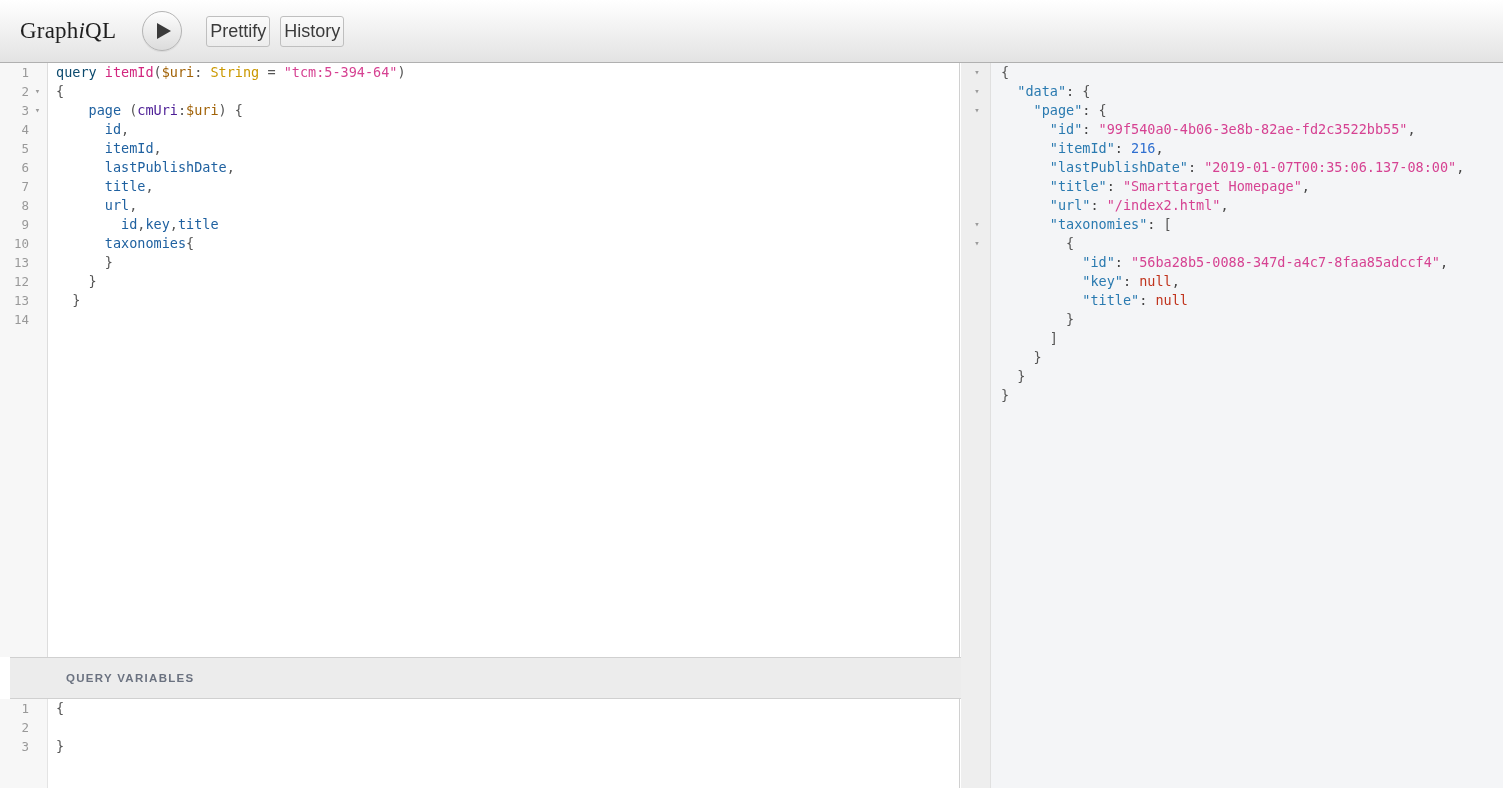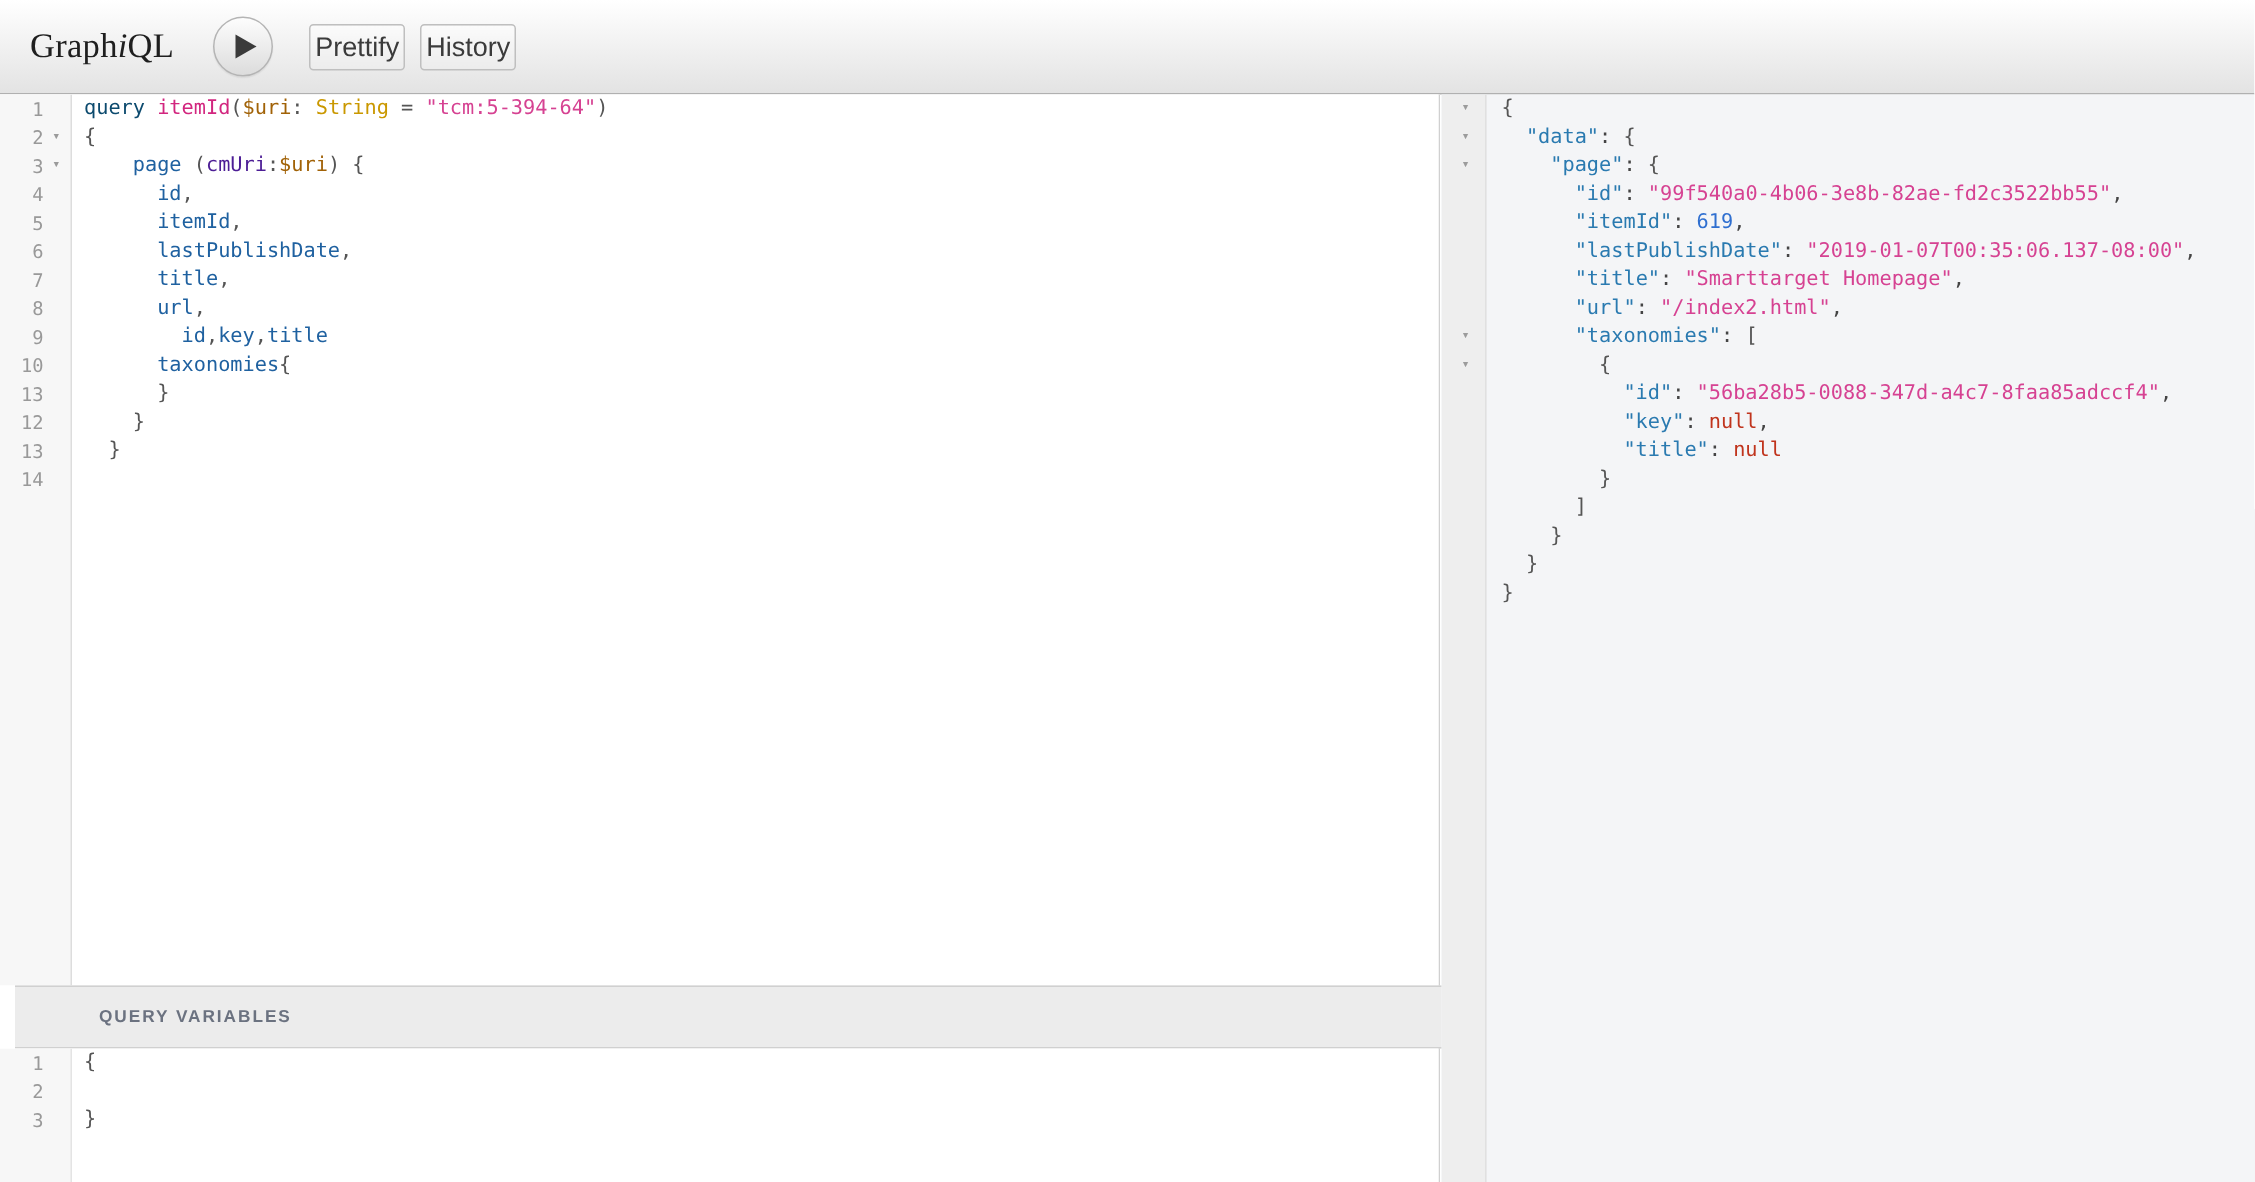--- a/index.html
+++ b/index.html
@@ -368,21 +368,21 @@
           </div>
           <div class="gutter-row">
             <span class="fold blank">▾</span>
           </div>
         </div>
       <div class="code" id="r-code">
           <div class="line"><span class="j-brace">{</span></div>
           <div class="line"><span class="j-punc">  </span><span class="j-key">"data"</span><span class="j-punc">: </span><span class="j-brace">{</span></div>
           <div class="line"><span class="j-punc">    </span><span class="j-key">"page"</span><span class="j-punc">: </span><span class="j-brace">{</span></div>
           <div class="line"><span class="j-punc">      </span><span class="j-key">"id"</span><span class="j-punc">: </span><span class="j-str">"99f540a0-4b06-3e8b-82ae-fd2c3522bb55"</span><span class="j-punc">,</span></div>
-          <div class="line"><span class="j-punc">      </span><span class="j-key">"itemId"</span><span class="j-punc">: </span><span class="j-num">619</span><span class="j-punc">,</span></div>
+          <div class="line"><span class="j-punc">      </span><span class="j-key">"itemId"</span><span class="j-punc">: </span><span class="j-num">216</span><span class="j-punc">,</span></div>
           <div class="line"><span class="j-punc">      </span><span class="j-key">"lastPublishDate"</span><span class="j-punc">: </span><span class="j-str">"2019-01-07T00:35:06.137-08:00"</span><span class="j-punc">,</span></div>
           <div class="line"><span class="j-punc">      </span><span class="j-key">"title"</span><span class="j-punc">: </span><span class="j-str">"Smarttarget Homepage"</span><span class="j-punc">,</span></div>
           <div class="line"><span class="j-punc">      </span><span class="j-key">"url"</span><span class="j-punc">: </span><span class="j-str">"/index2.html"</span><span class="j-punc">,</span></div>
           <div class="line"><span class="j-punc">      </span><span class="j-key">"taxonomies"</span><span class="j-punc">: </span><span class="j-brace">[</span></div>
           <div class="line"><span class="j-punc">        </span><span class="j-brace">{</span></div>
           <div class="line"><span class="j-punc">          </span><span class="j-key">"id"</span><span class="j-punc">: </span><span class="j-str">"56ba28b5-0088-347d-a4c7-8faa85adccf4"</span><span class="j-punc">,</span></div>
           <div class="line"><span class="j-punc">          </span><span class="j-key">"key"</span><span class="j-punc">: </span><span class="j-null">null</span><span class="j-punc">,</span></div>
           <div class="line"><span class="j-punc">          </span><span class="j-key">"title"</span><span class="j-punc">: </span><span class="j-null">null</span></div>
           <div class="line"><span class="j-punc">        </span><span class="j-brace">}</span></div>
           <div class="line"><span class="j-punc">      </span><span class="j-brace">]</span></div>

